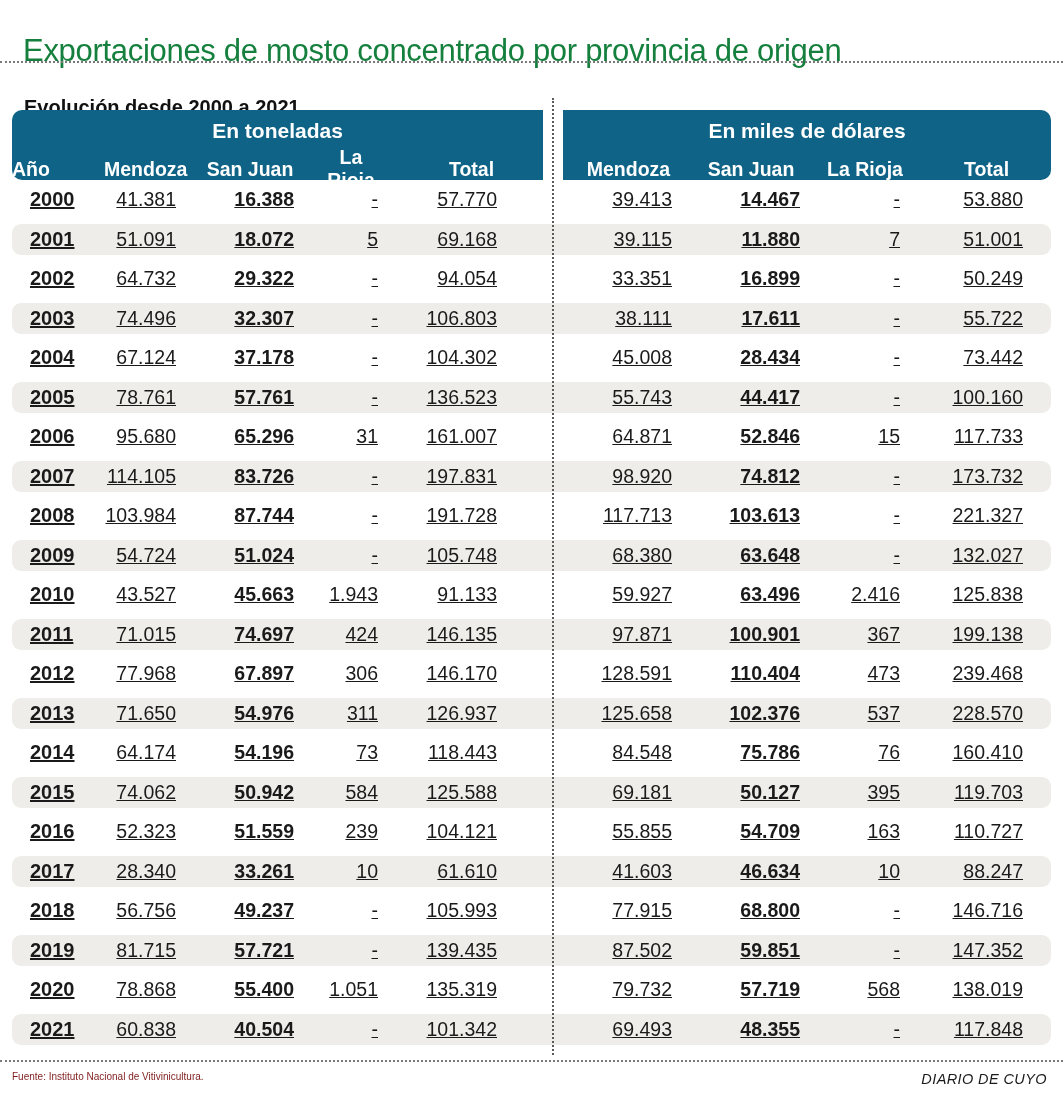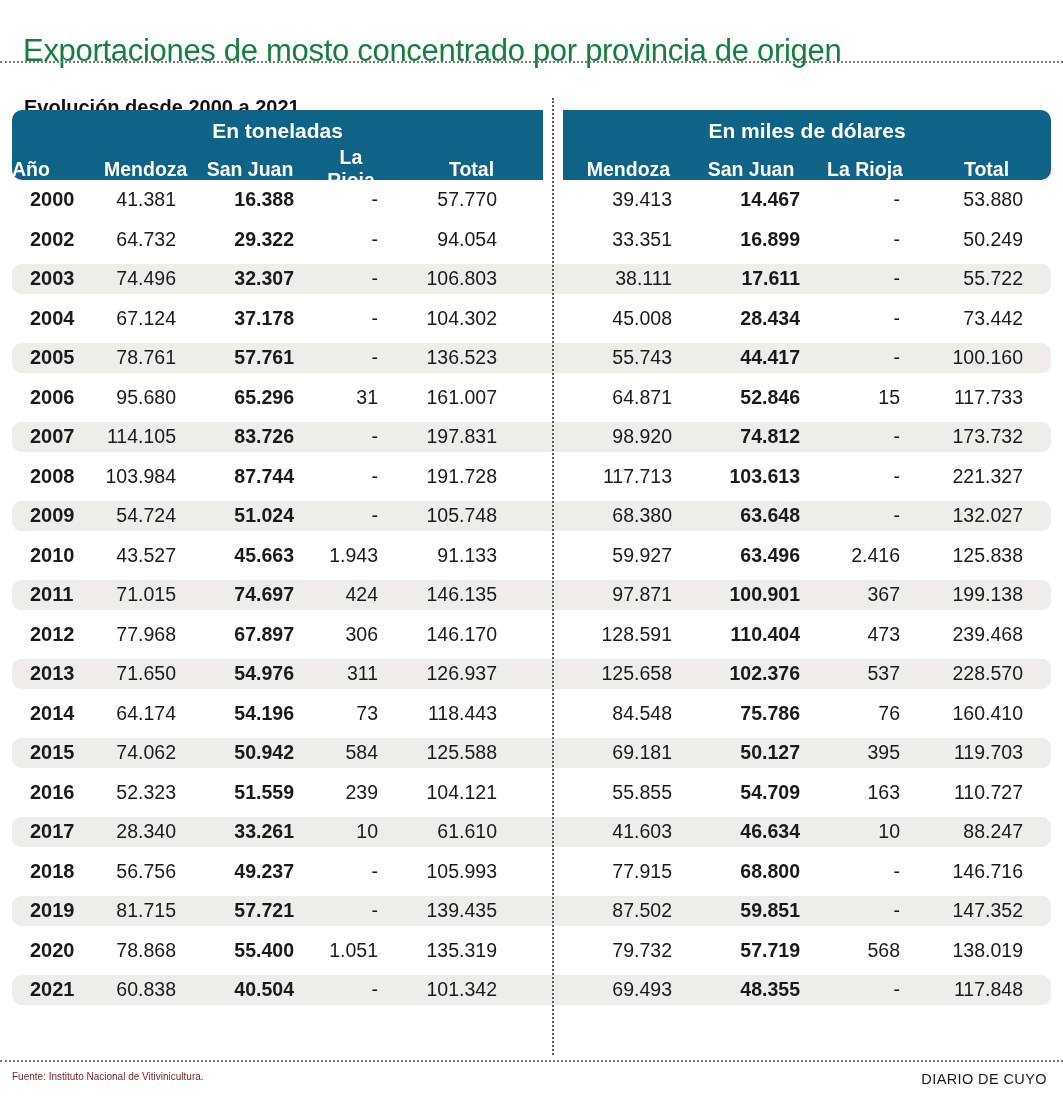--- a/index.html
+++ b/index.html
@@ -36,38 +36,39 @@
     align-items:center;color:#fff;font-size:19.5px;font-weight:700;}
   .cols .h{text-align:center;padding-left:14px;}
   .cols .h.year{text-align:left;padding-left:0;}
 
   
   .rows{width:1039px;}
   .row{
     position:relative;height:39.5px;
     display:grid;grid-template-columns:78px 94px 118px 84px 157px 20px 117px 128px 100px 143px;
     align-items:center;
+    text-decoration:underline;
   }
   .row.striped::before{
     content:"";position:absolute;left:0;right:0;top:4.5px;bottom:4.5px;
     background:var(--stripe);border-radius:9px;z-index:0;
   }
   .row .c{position:relative;z-index:1;font-size:19.5px;text-align:right;padding-right:8px;white-space:nowrap;}
   .row .c.year{text-align:left;padding-left:18px;padding-right:0;font-weight:700;font-size:20px;}
   .row .c.sj{font-weight:700;}
   .row .c.tot-left{padding-right:46px;}
   .row .c.tot-right{padding-right:28px;}
 
   .vline{
     position:absolute;left:540px;top:-12px;height:957px;width:0;
     border-left:2px dotted #5a5a5a;z-index:2;
   }
 
   .source{position:absolute;left:12px;top:1071px;font-size:10px;color:#7f1d1d;}
-  .credit{position:absolute;right:16px;top:1071px;font-size:14.5px;color:#1a1a1a;letter-spacing:0.4px;}
+  .credit{position:absolute;right:16px;top:1071px;font-size:14.5px;color:#1a1a1a;letter-spacing:0.4px;font-style:italic;}
 </style>
 </head>
 <body style="--teal: #0e6386; --stripe: #eeede9;">
 
 <h1 class="title">Exportaciones de mosto concentrado por provincia de origen</h1>
 <div class="rule rule-top"></div>
 <div class="subtitle">Evolución desde 2000 a 2021</div>
 
 <div class="table-area">
   <div class="band">
@@ -94,20 +95,32 @@
         <div class="c">41.381</div>
         <div class="c sj">16.388</div>
         <div class="c">-</div>
         <div class="c  tot-left">57.770</div>
         <div class="c"></div>
         <div class="c">39.413</div>
         <div class="c sj">14.467</div>
         <div class="c">-</div>
         <div class="c  tot-right">53.880</div>
       </div>
+      <div class="row striped">
+        <div class="c year">2001</div>
+        <div class="c">51.091</div>
+        <div class="c sj">18.072</div>
+        <div class="c">5</div>
+        <div class="c  tot-left">69.168</div>
+        <div class="c"></div>
+        <div class="c">39.115</div>
+        <div class="c sj">11.880</div>
+        <div class="c">7</div>
+        <div class="c  tot-right">51.001</div>
+      </div>
       <div class="row">
         <div class="c year">2002</div>
         <div class="c">64.732</div>
         <div class="c sj">29.322</div>
         <div class="c">-</div>
         <div class="c  tot-left">94.054</div>
         <div class="c"></div>
         <div class="c">33.351</div>
         <div class="c sj">16.899</div>
         <div class="c">-</div>

